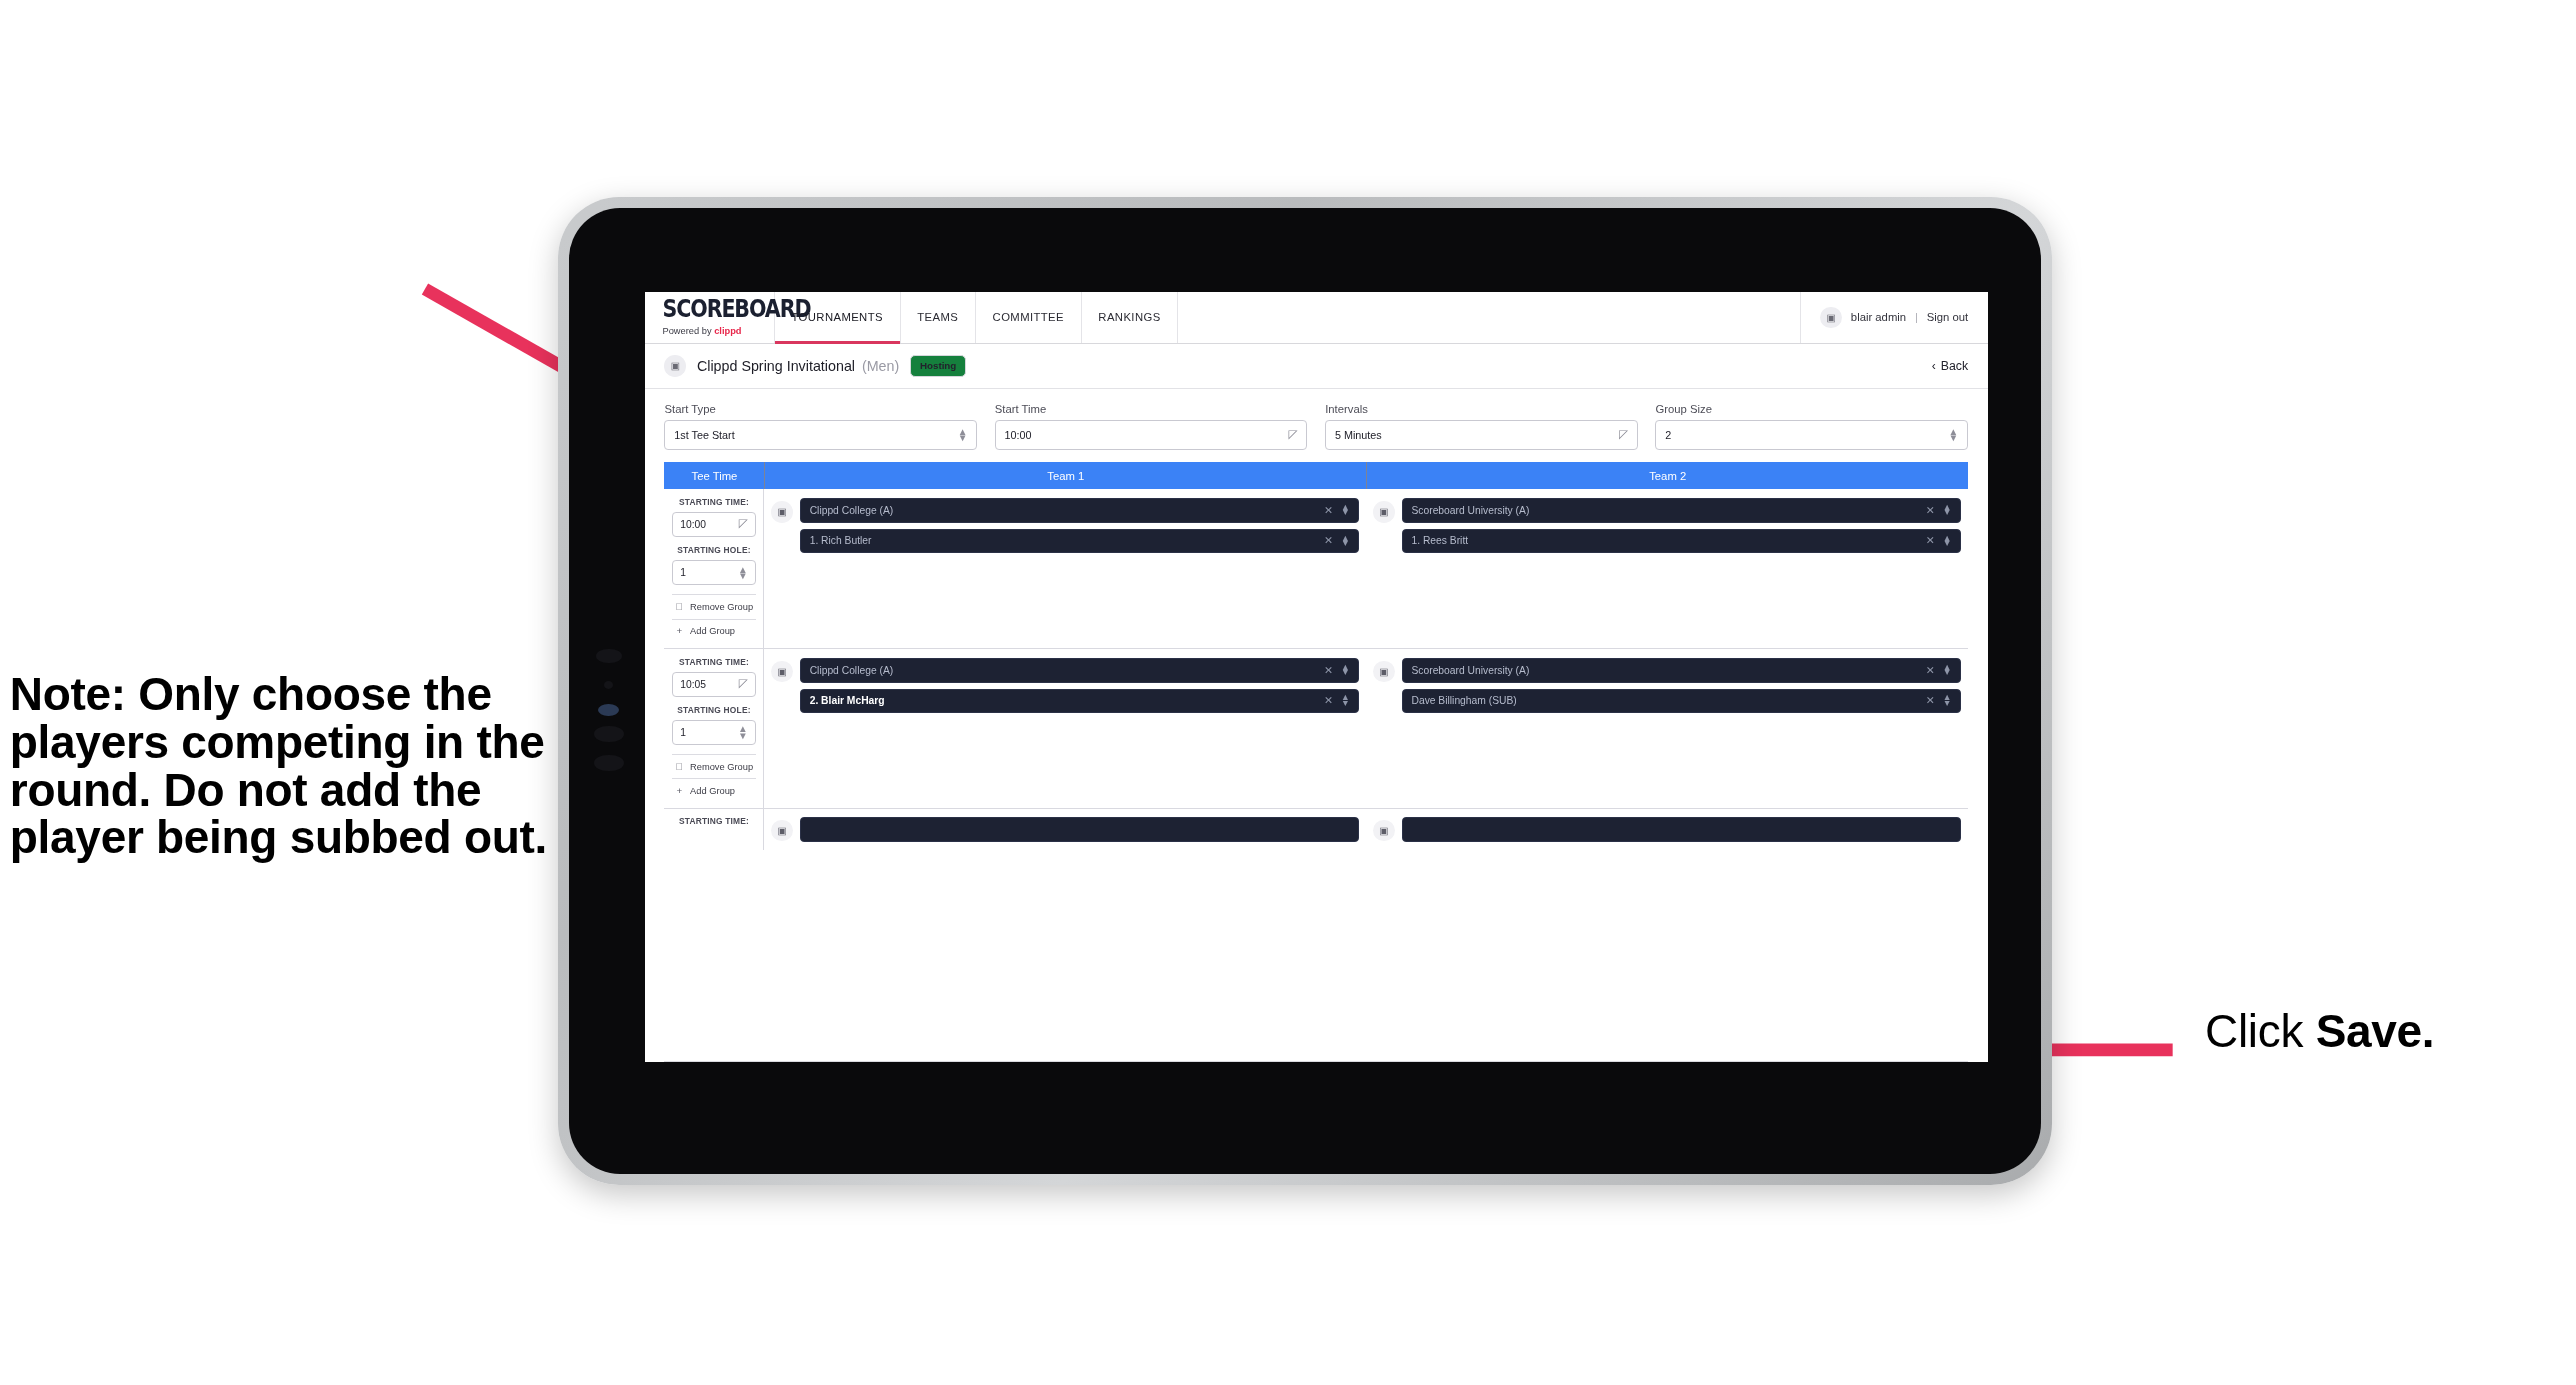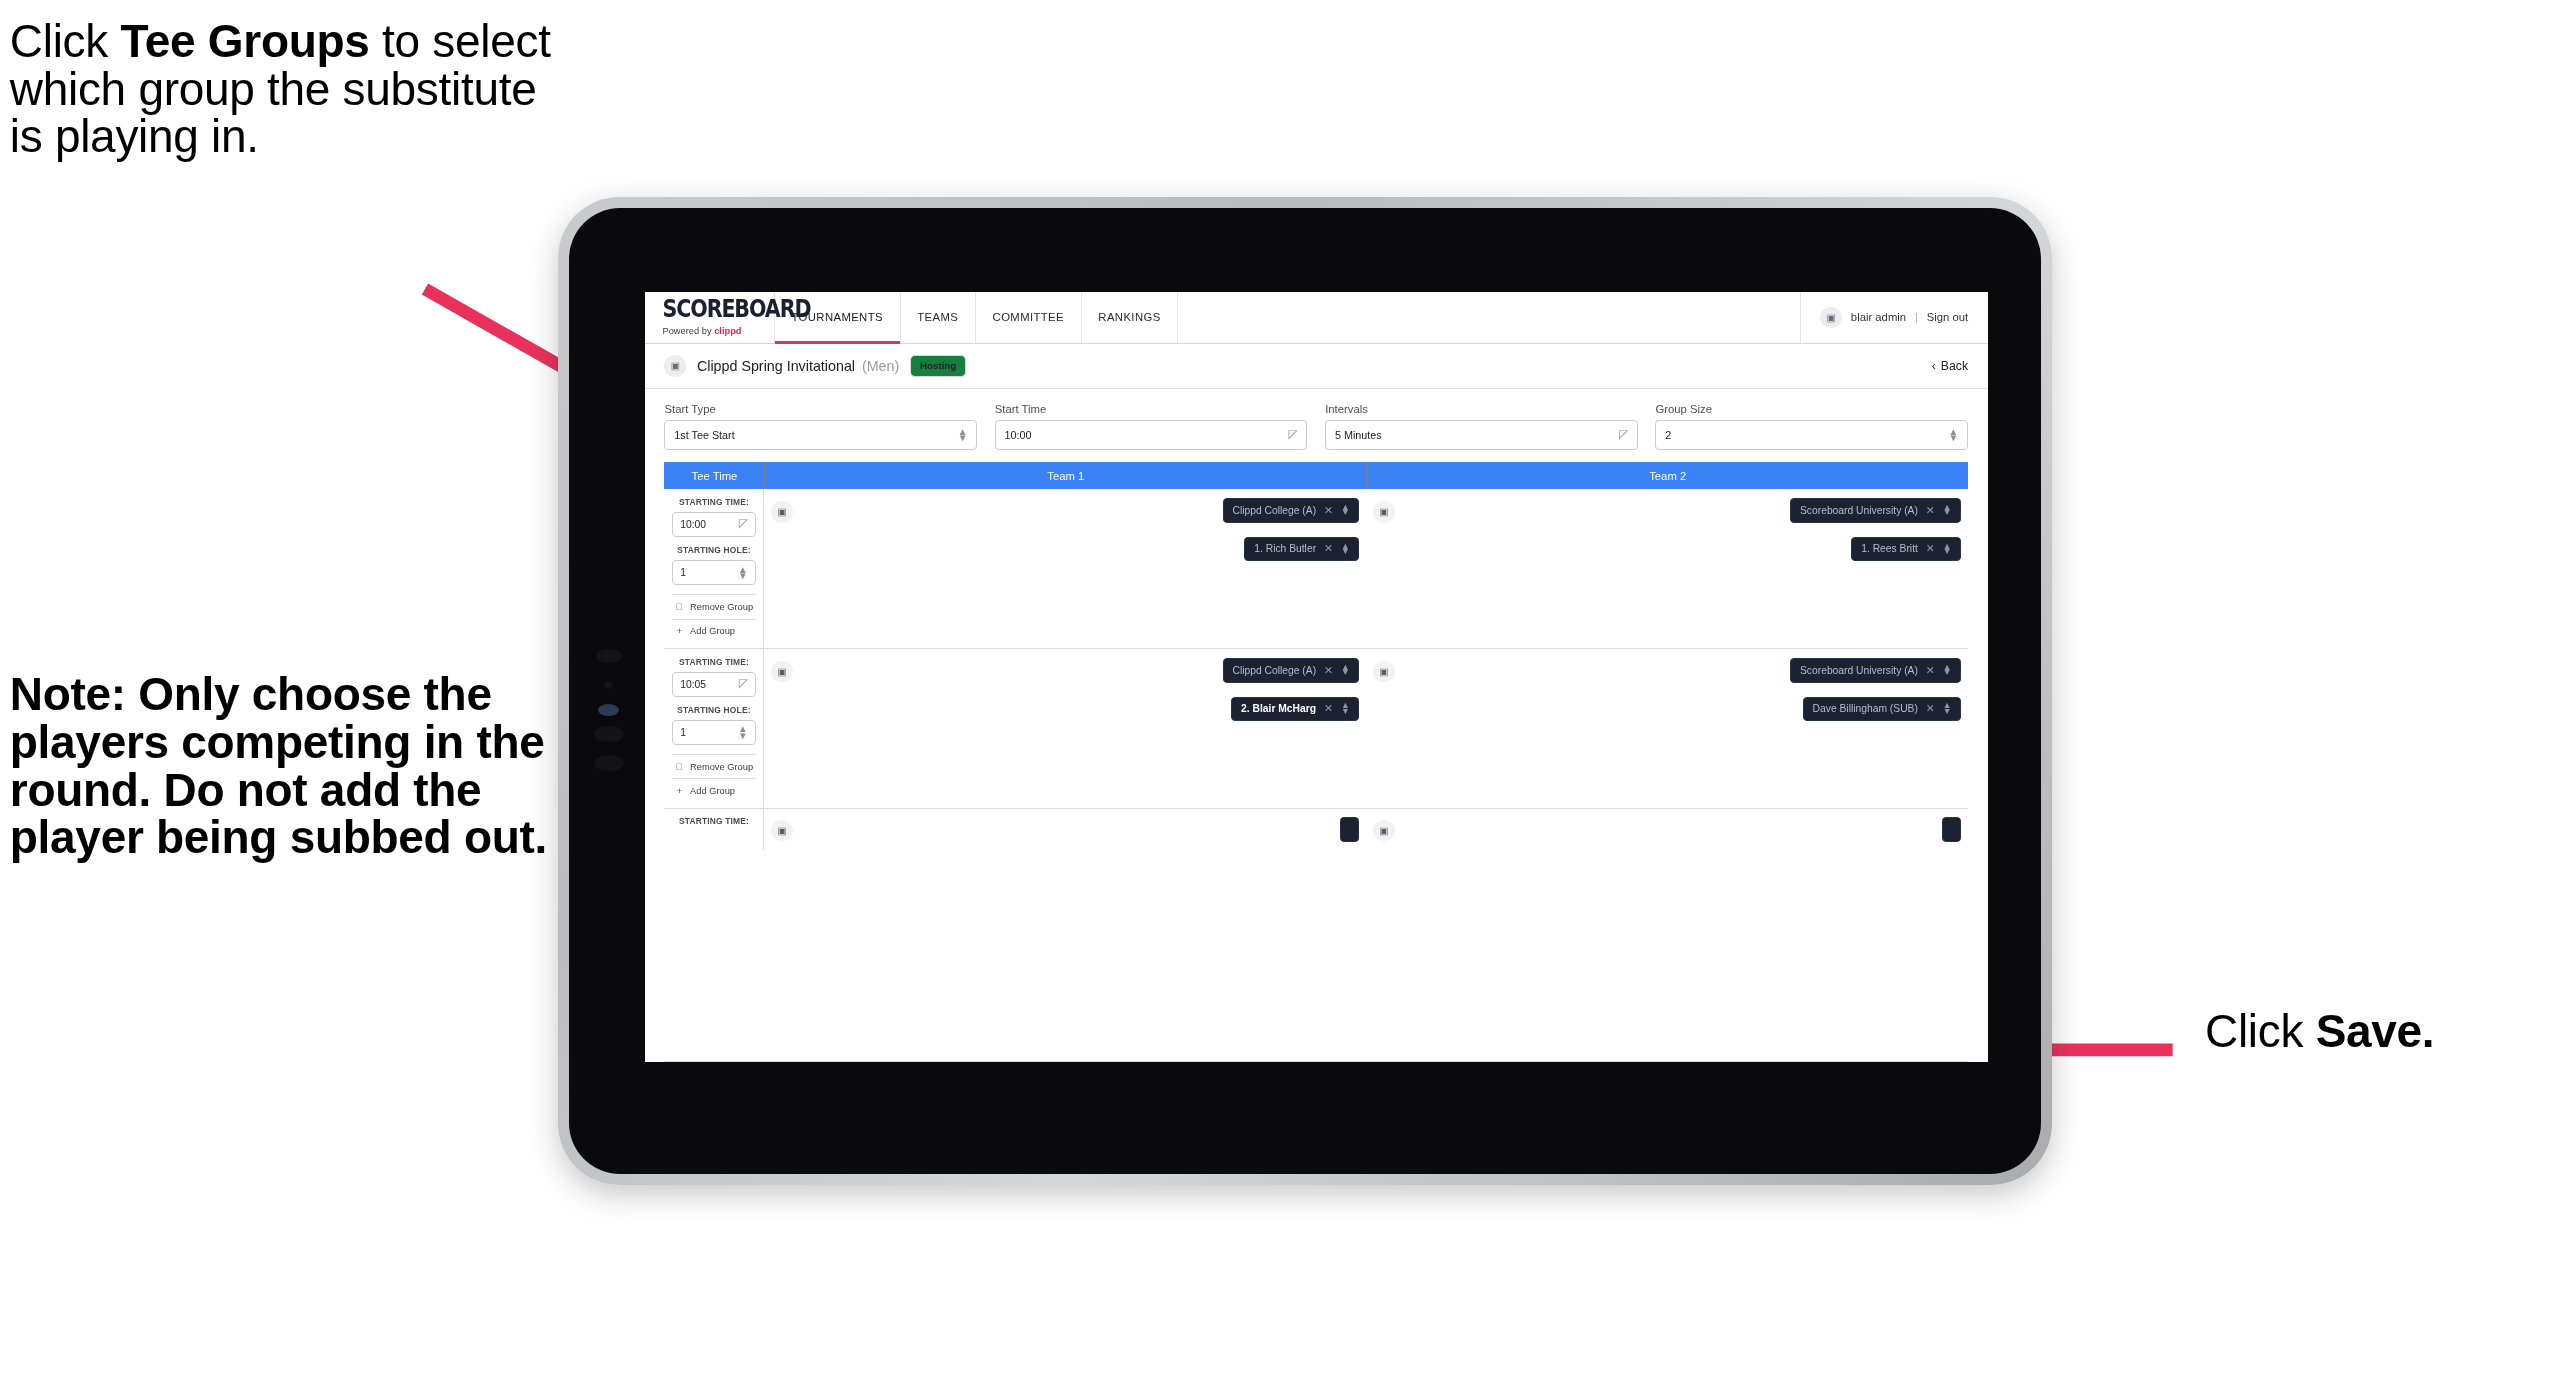--- a/index.html
+++ b/index.html
@@ -172,21 +172,21 @@
   }
   .grp-action.bordered { border-top: 1px solid #dcdce2; }
   .grp-ico { font-size: 9.8px; color: #5b5b66; width: 9.8px; text-align:center; }
 
   .cell-team { flex: 1 1 0; padding: 8.8px 6.9px 8.8px 6.9px; display: flex; align-items: flex-start; gap: 6.9px; min-width:0; }
   .team-ico {
     width: 21.6px; height: 21.6px; border-radius: 50%; background: #f2f2f5;
     display: flex; align-items: center; justify-content: center;
     color: #5d5d68; font-size: 9.8px; flex: 0 0 21.6px; margin-top: 2.9px;
   }
-  .cards { flex: 1 1 auto; min-width: 0; display: flex; flex-direction: column; gap: 14px; align-items: flex-end; }
+  .cards { flex: 1 1 auto; min-width: 0; display: flex; flex-direction: column; gap: 6px; }
   .card {
     background: #1d2233; border: 1px solid #2b3147; border-radius: 3.9px;
     height: 24.6px; display: flex; align-items: center;
     padding: 0 8.8px; gap: 7.9px;
   }
   .card .nm { flex: 1 1 auto; font-size: 10.3px; color: #b6bccd; white-space: nowrap; overflow: hidden; text-overflow: ellipsis; }
   .card.highlight .nm { color: #ffffff; font-weight: 700; }
   .card .x { color: #8e95a8; font-size: 10.8px; cursor: pointer; }
   .card .sp { color: #8e95a8; font-size: 8.8px; line-height: 0.62; display:flex; flex-direction:column; cursor: pointer; }
   .trow.cut { min-height: 25.6px; overflow: hidden; border-bottom: none; }
@@ -215,23 +215,20 @@
     background: #ef3a5d; color: #fff; font-size: 10.8px; font-weight: 600;
     border: none; border-radius: 3.9px; padding: 7.9px 16.7px; cursor: pointer;
     font-family: "Liberation Sans", sans-serif;
   }
 </style>
 </head>
 <body>
 
 <div id="stage">
 
-  <div class="anno" id="anno-tee">
-    <span>Click </span><b>Tee Groups</b><span> to select which group the substitute is playing in.</span>
-  </div>
 
   <div class="anno" id="anno-note">Note: Only choose the players competing in the round. Do not add the player being subbed out.</div>
 
   <div class="anno" id="anno-save">
     <span>Click </span><b>Save.</b>
   </div>
 
   <svg class="arrow-svg" viewBox="0 0 2620 1409">
     <defs>
       <marker id="ah" markerWidth="7" markerHeight="7" refX="3.2" refY="3.5" orient="auto">

